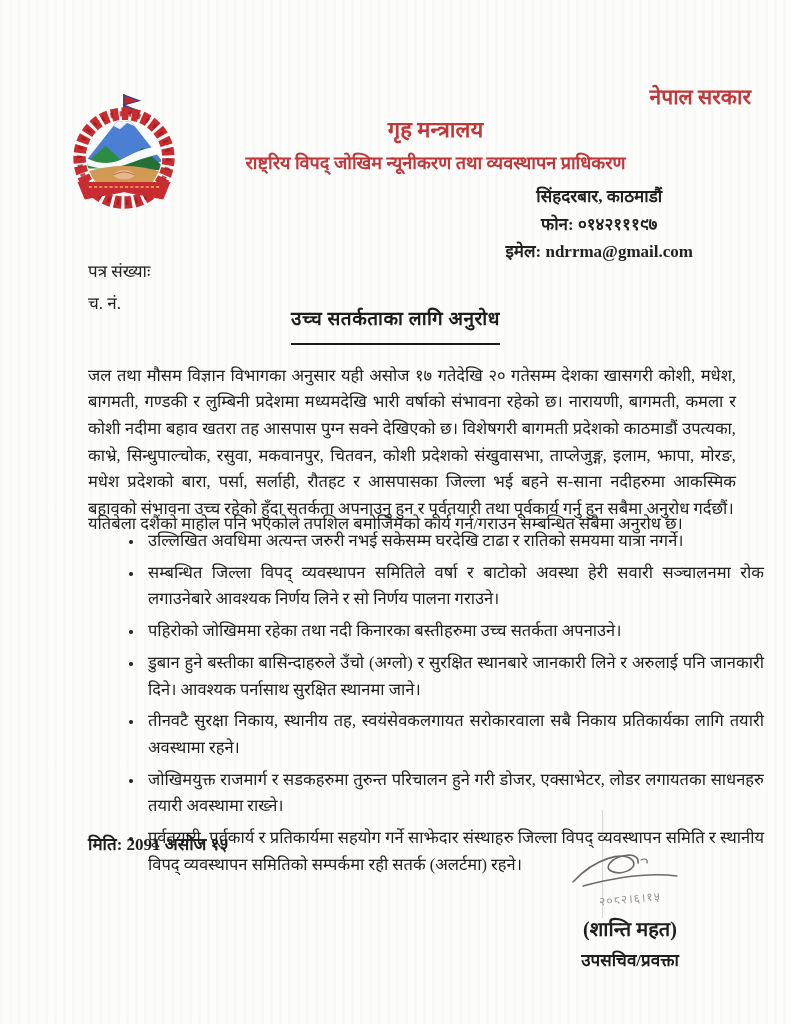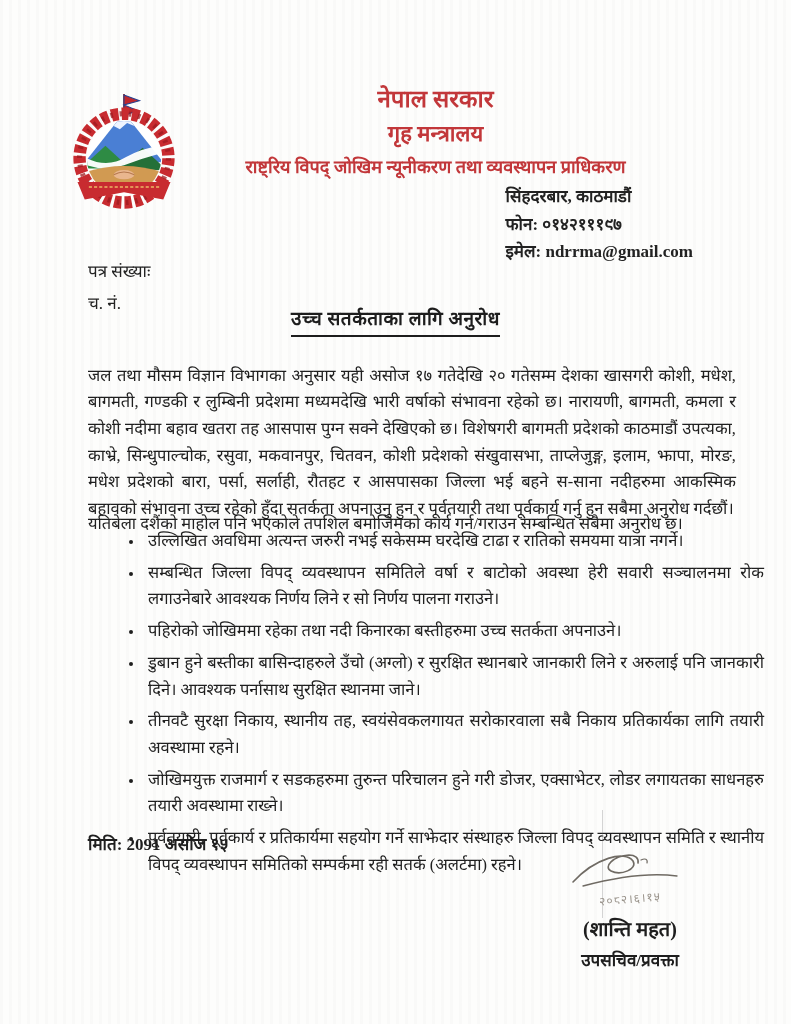--- a/index.html
+++ b/index.html
@@ -13,38 +13,38 @@
     font-family:"Liberation Serif","DejaVu Serif",serif;
     color:#232323;
     overflow:hidden;
   }
   
   .emblem{position:absolute;left:62px;top:92px;width:124px;height:124px;}
   .header-center{
     position:absolute;left:120px;right:40px;top:84px;
     text-align:center;line-height:1.25;
   }
-  .gov-line{font-size:24px;font-weight:bold;color:#c2373a;margin:0 0 6px 0;}
+  .gov-line{font-size:21px;font-weight:bold;color:#c2373a;margin:0 0 6px 0;text-align:right;}
   .ministry-line{font-size:22px;font-weight:bold;color:#c2373a;margin:0 0 8px 0;}
   .authority-line{font-size:18px;font-weight:bold;color:#c2373a;margin:0;}
   .contact{
     position:absolute;right:98px;top:183px;
-    text-align:left;line-height:1.62;font-size:17px;font-weight:600;color:#222;
+    text-align:center;line-height:1.62;font-size:17px;font-weight:600;color:#222;
   }
   .contact .row{white-space:nowrap;}
   .contact .email-val{font-weight:600;}
   
   .refs{position:absolute;left:88px;top:256px;font-size:17px;line-height:1.9;color:#222;}
   
   .subject{
     position:absolute;left:0;right:0;top:305px;text-align:center;
   }
   .subject span{
     font-size:19px;font-weight:bold;color:#1d1d1d;
-    border-bottom:2px solid #1d1d1d;padding-bottom:6px;letter-spacing:0.5px;
+    border-bottom:2px solid #1d1d1d;padding-bottom:14px;letter-spacing:0.5px;
   }
   
   .para{
     position:absolute;left:88px;width:648px;
     font-size:16.5px;line-height:1.62;text-align:justify;color:#1f1f1f;
   }
   .para1{top:346px;}
   .para2{top:494px;text-align:left;}
   ul.bullets{
     position:absolute;left:116px;width:620px;top:524px;

